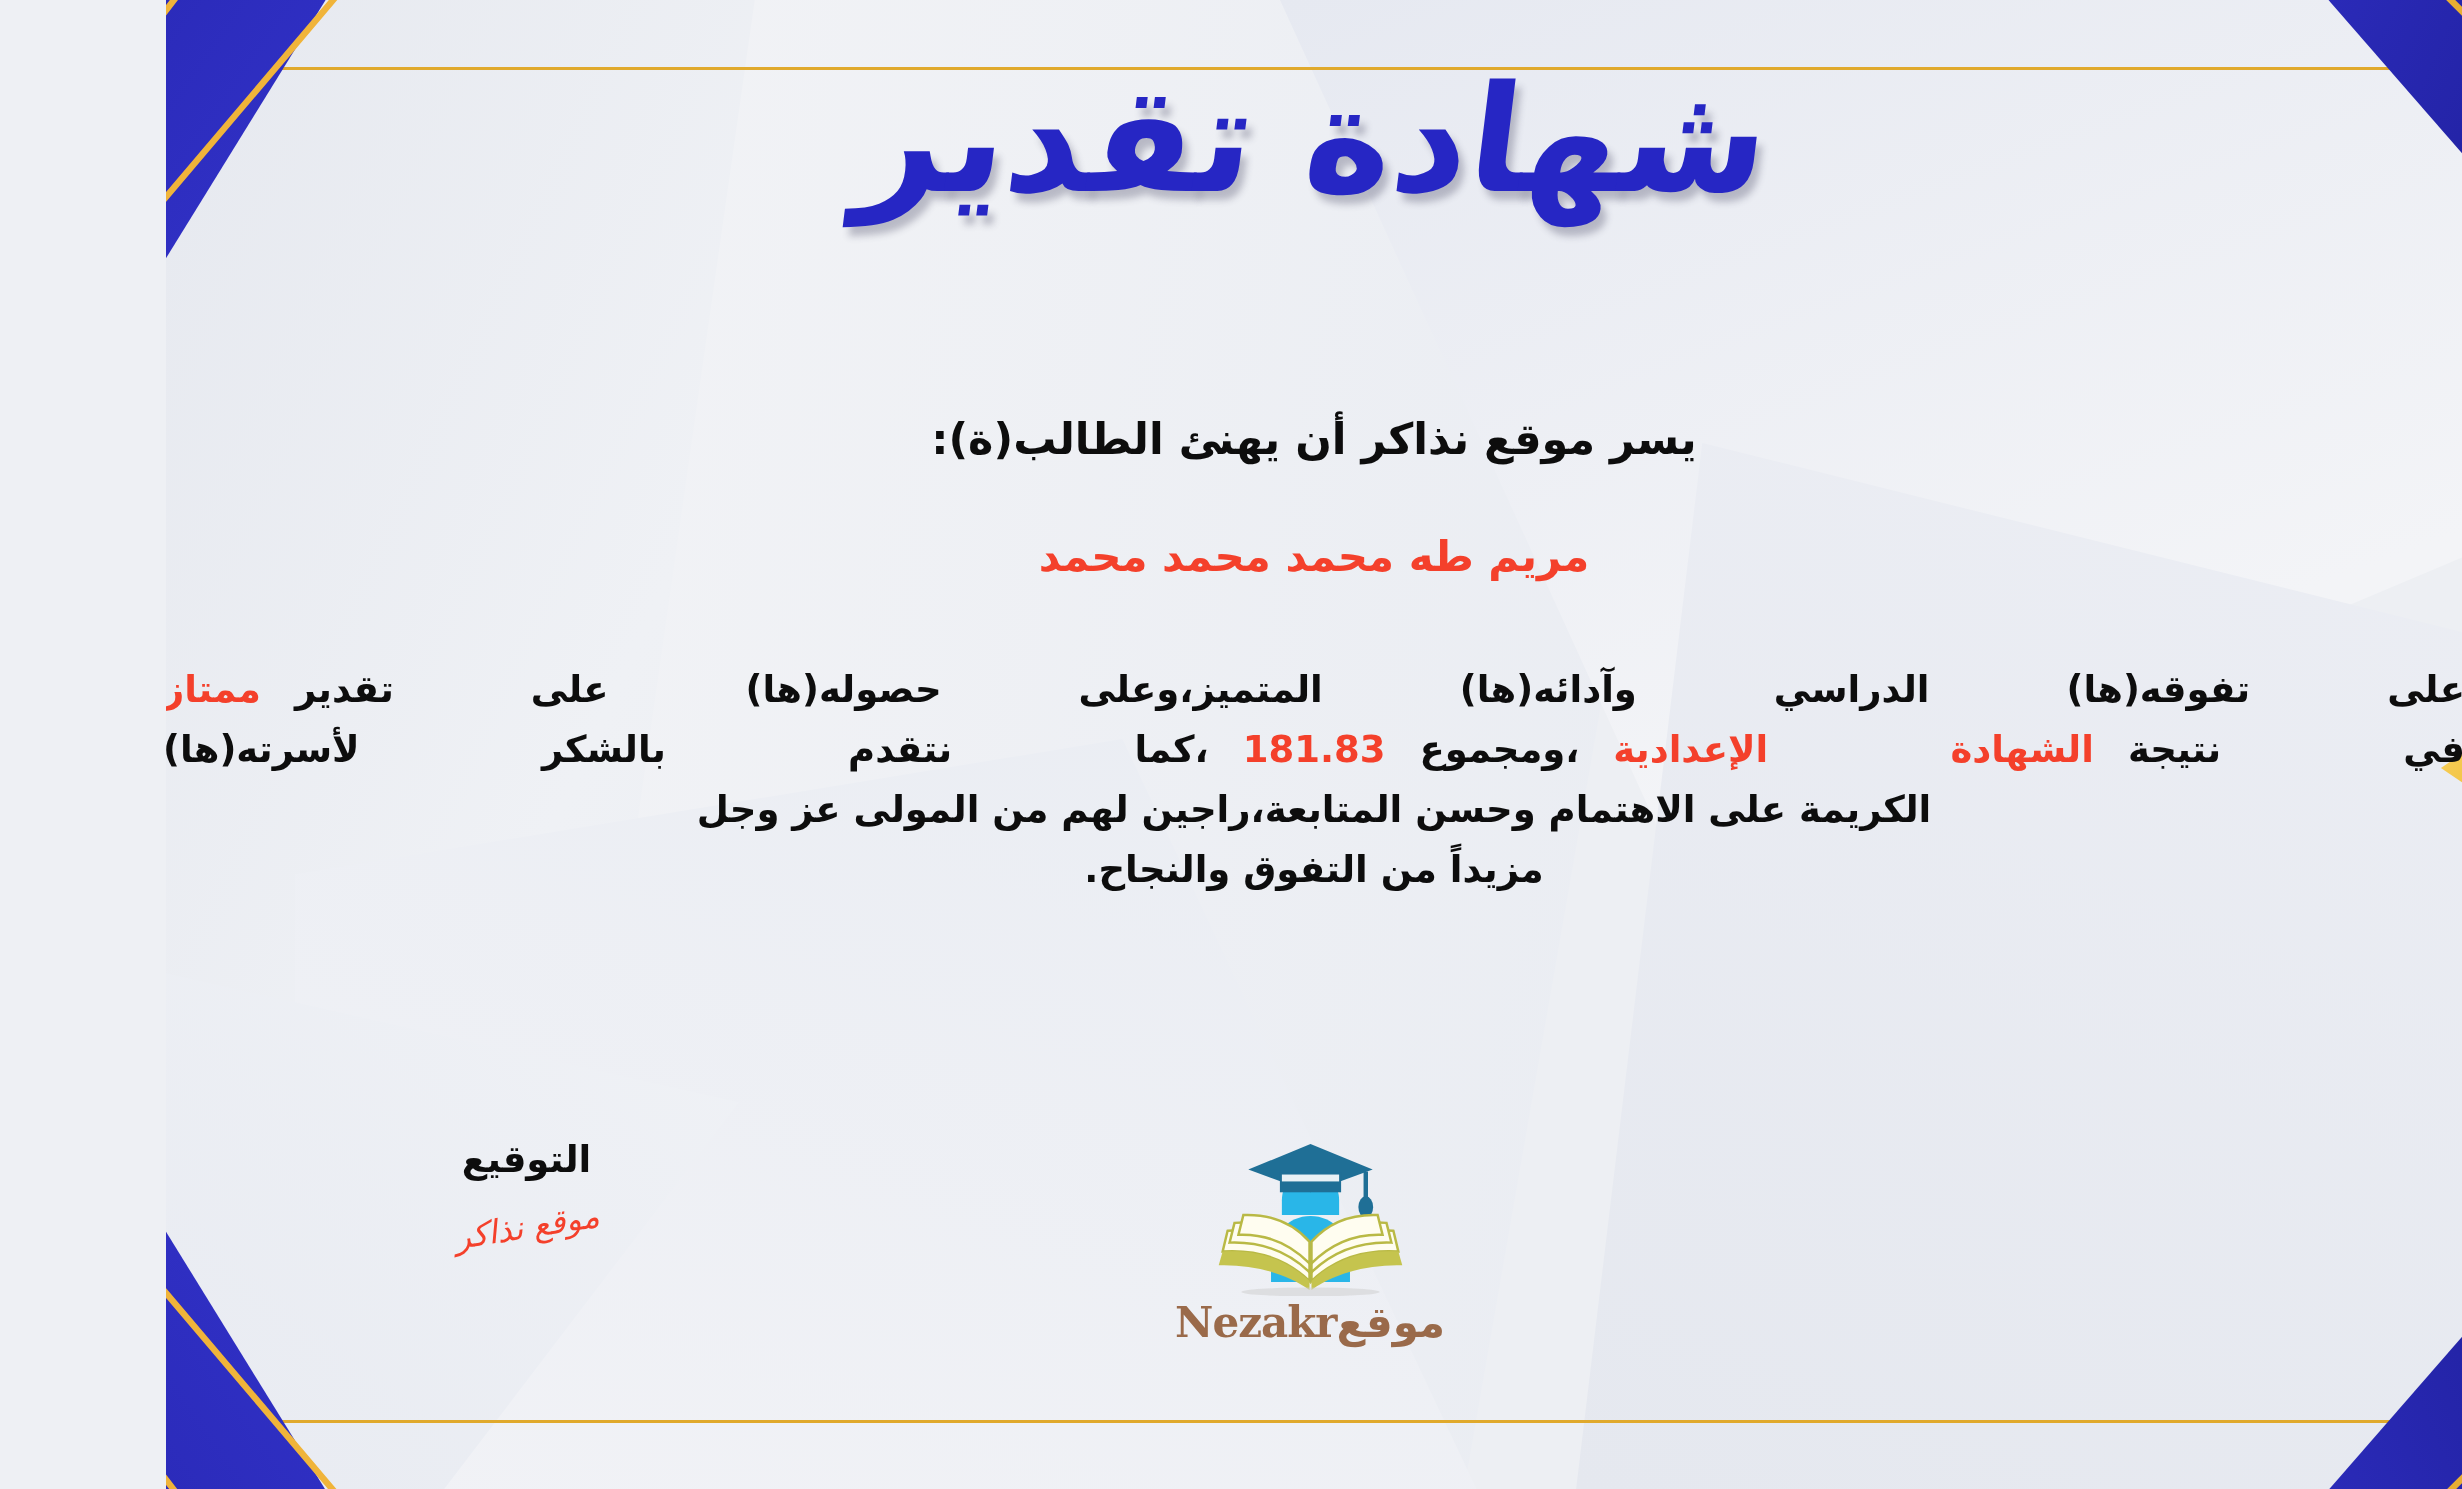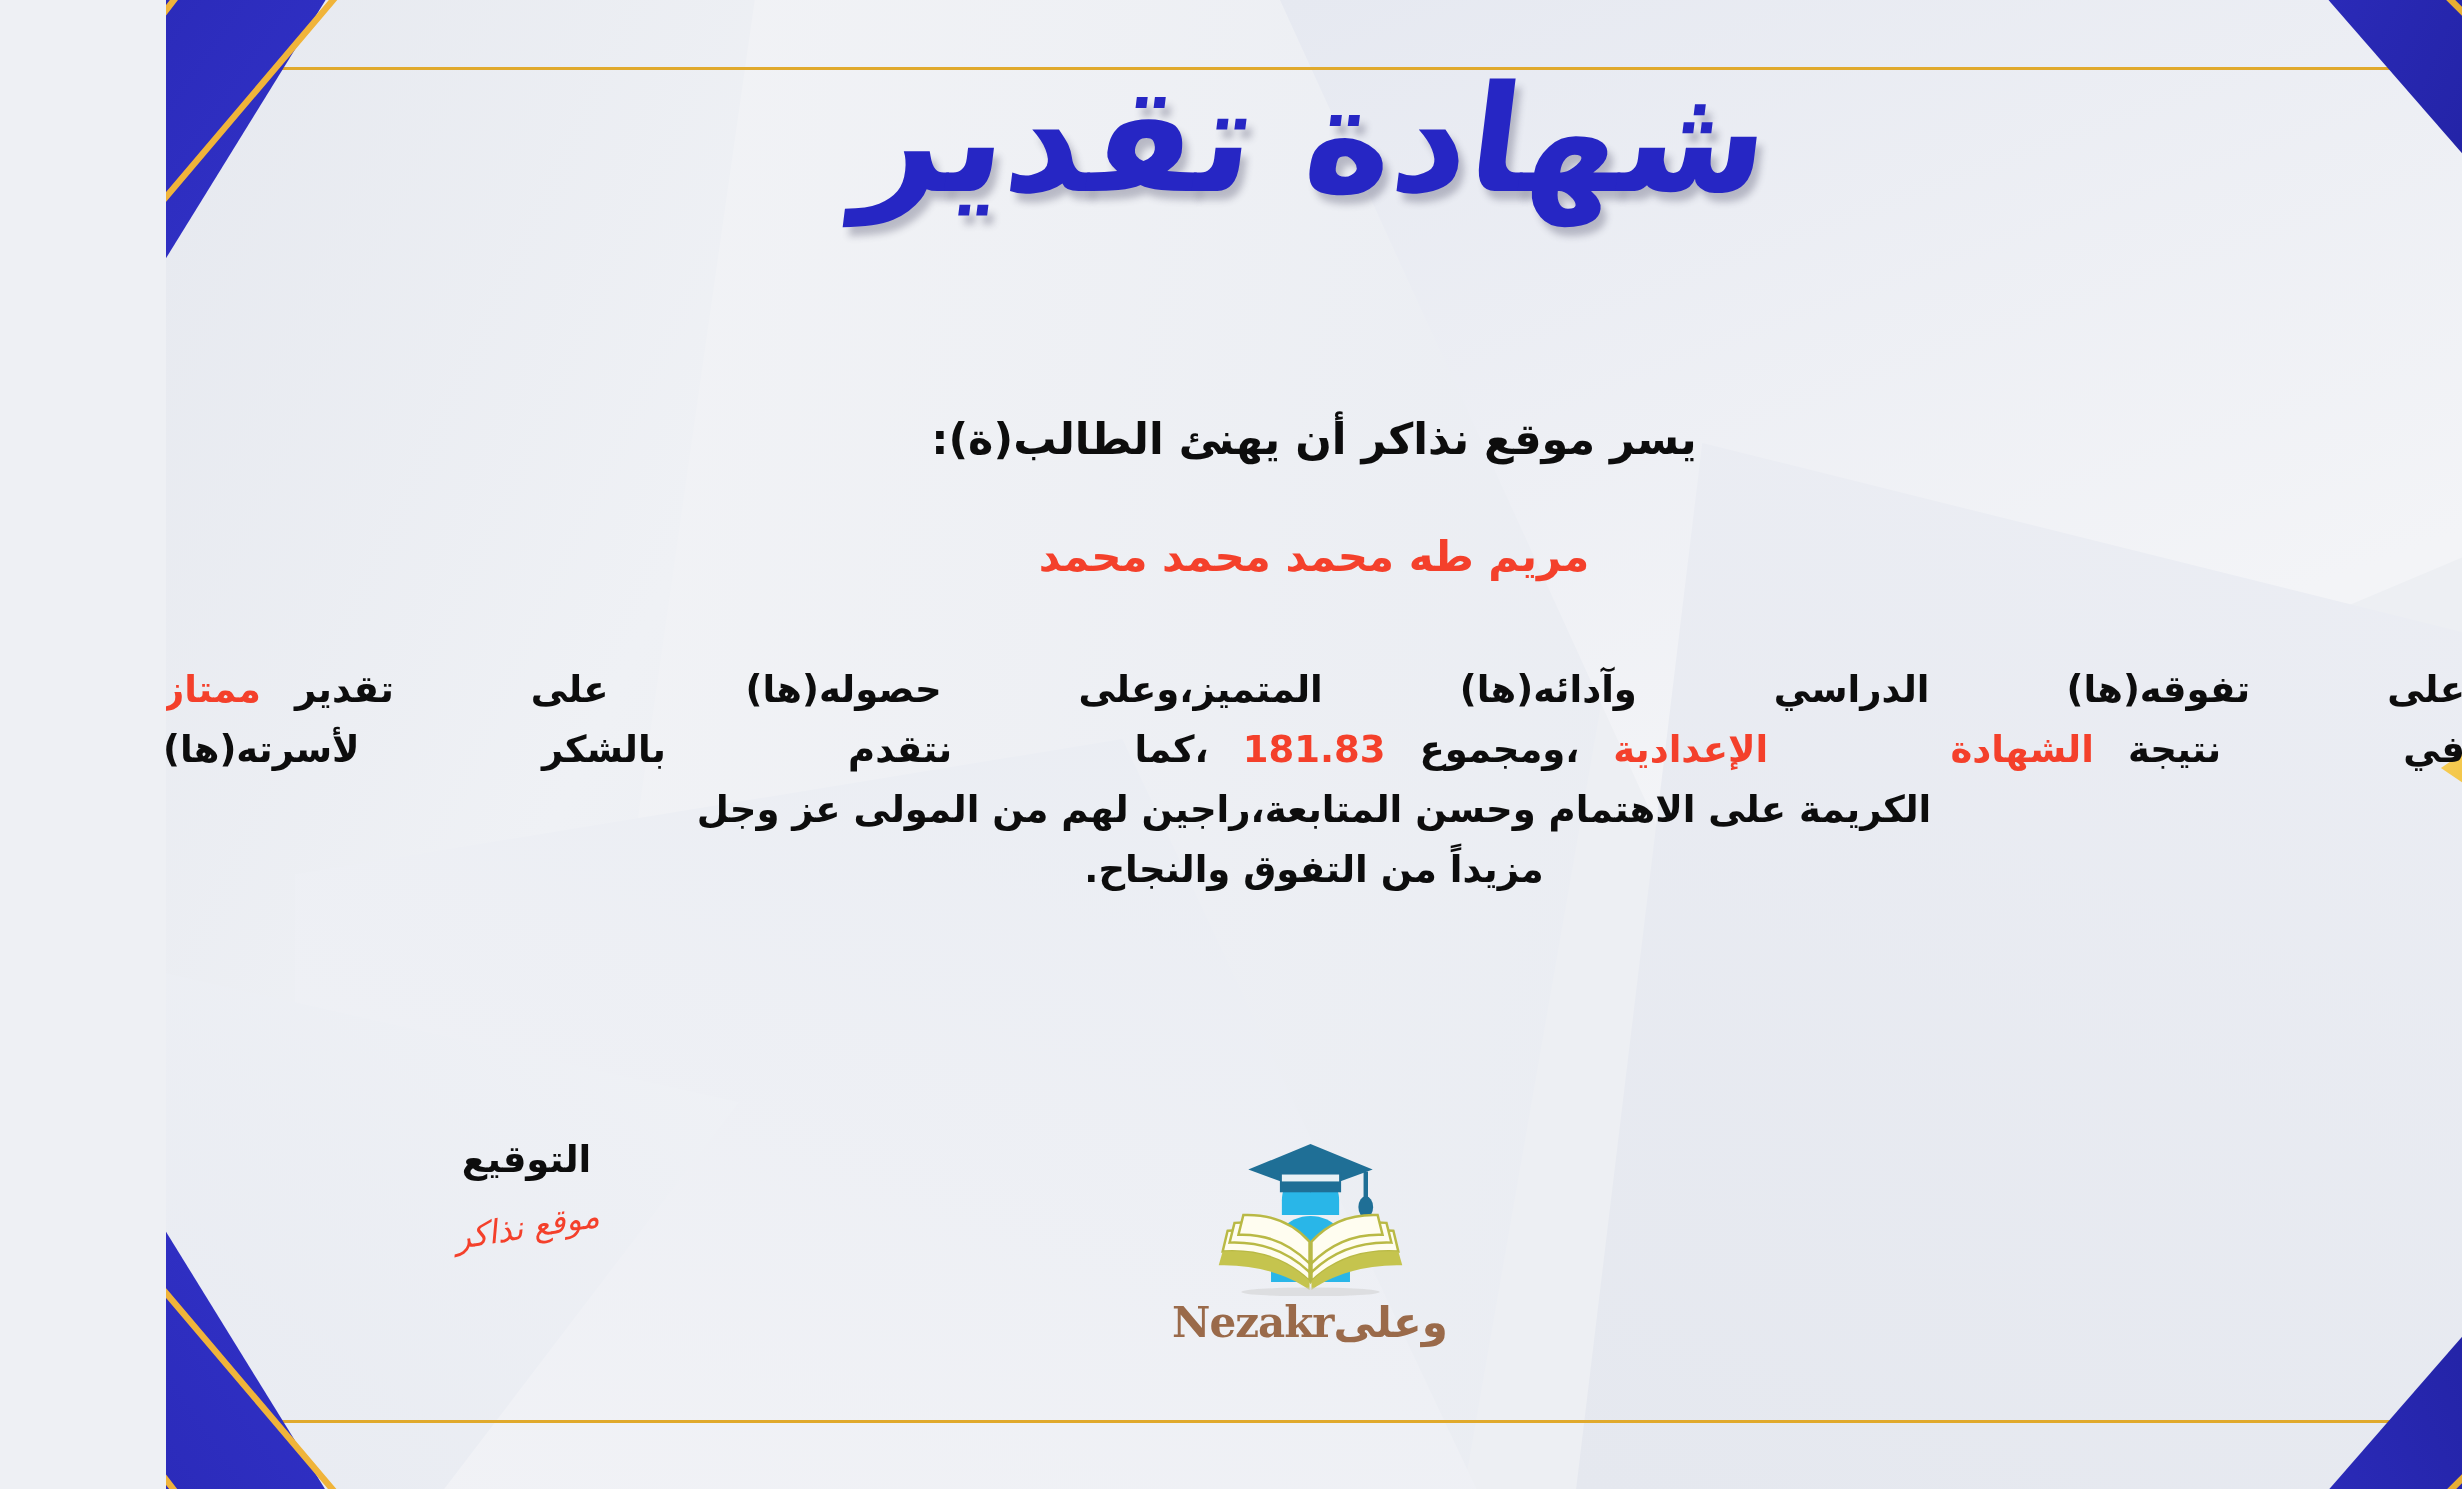--- a/index.html
+++ b/index.html
@@ -224,17 +224,17 @@
         <path d="M228 282 C178 234 122 220 66 222 L76 182 C134 178 188 194 228 236 Z"></path>
         <path d="M228 264 C182 218 134 204 84 206 L94 166 C146 164 192 180 228 220 Z"></path>
         <path d="M232 300 C284 250 348 236 408 240 L398 198 C334 192 274 208 232 252 Z"></path>
         <path d="M232 282 C282 234 338 220 394 222 L384 182 C326 178 272 194 232 236 Z"></path>
         <path d="M232 264 C278 218 326 204 376 206 L366 166 C314 164 268 180 232 220 Z"></path>
       </g>
       <path d="M228 300 C176 250 112 236 52 240 L44 268 C110 266 178 282 228 318 Z" fill="#c5c44e"></path>
       <path d="M232 300 C284 250 348 236 408 240 L416 268 C350 266 282 282 232 318 Z" fill="#c5c44e"></path>
       <ellipse cx="230" cy="322" rx="140" ry="9" fill="#cfcfcf" opacity="0.55"></ellipse>
     </svg>
-    <div id="logo-text"><span>Nezakr</span><span class="ar">وعلى</span></div>
+    <div id="logo-text"><span>Nezakr</span><span class="ar">موقع</span></div>
   </div>
 
 </div>
 
 
 </body></html>

